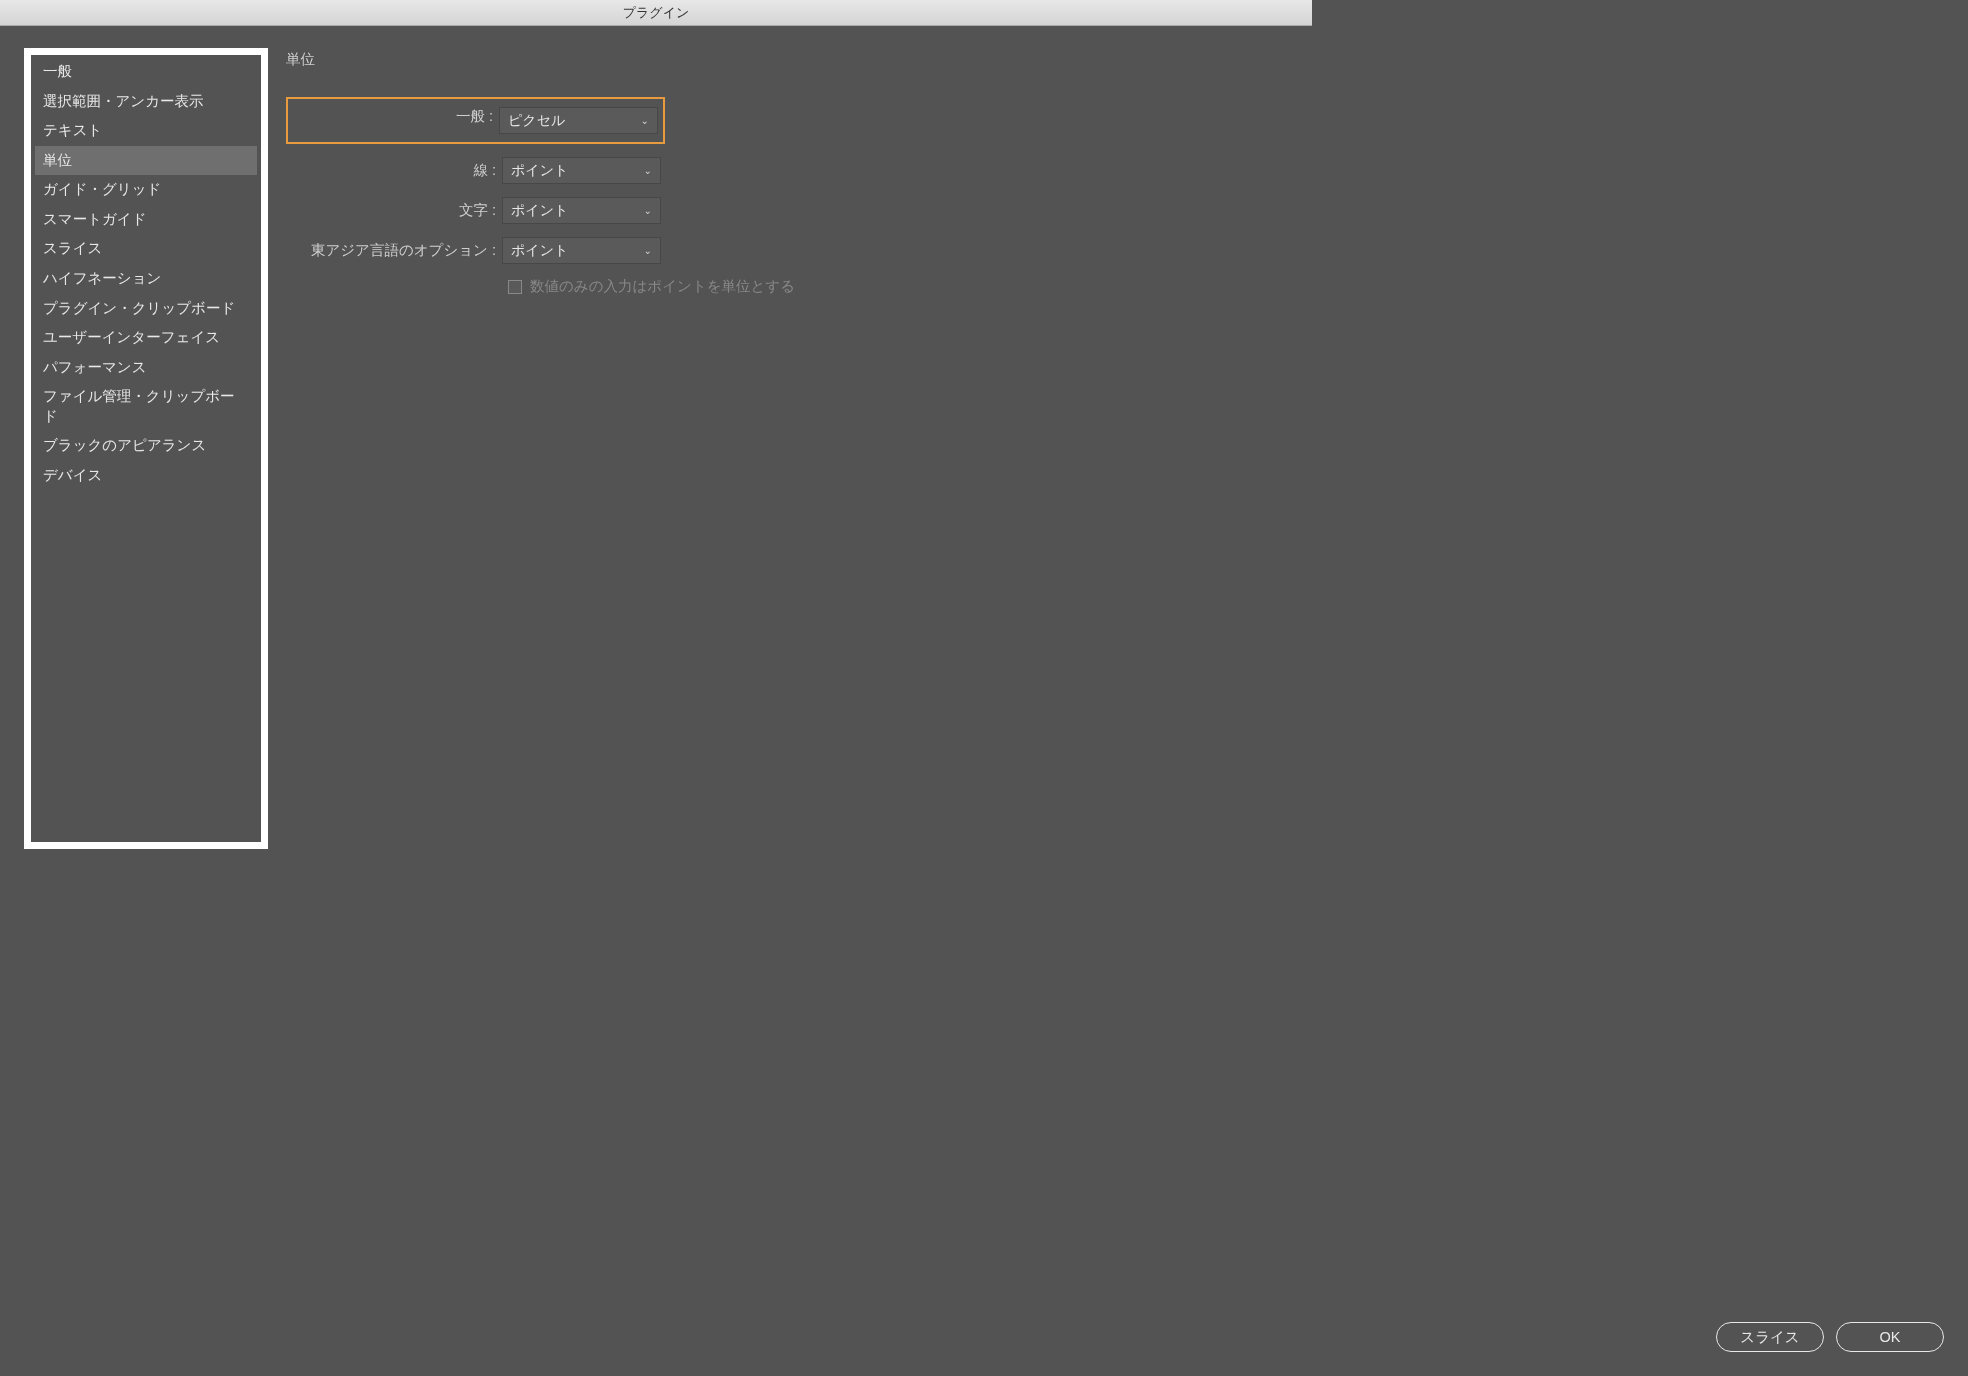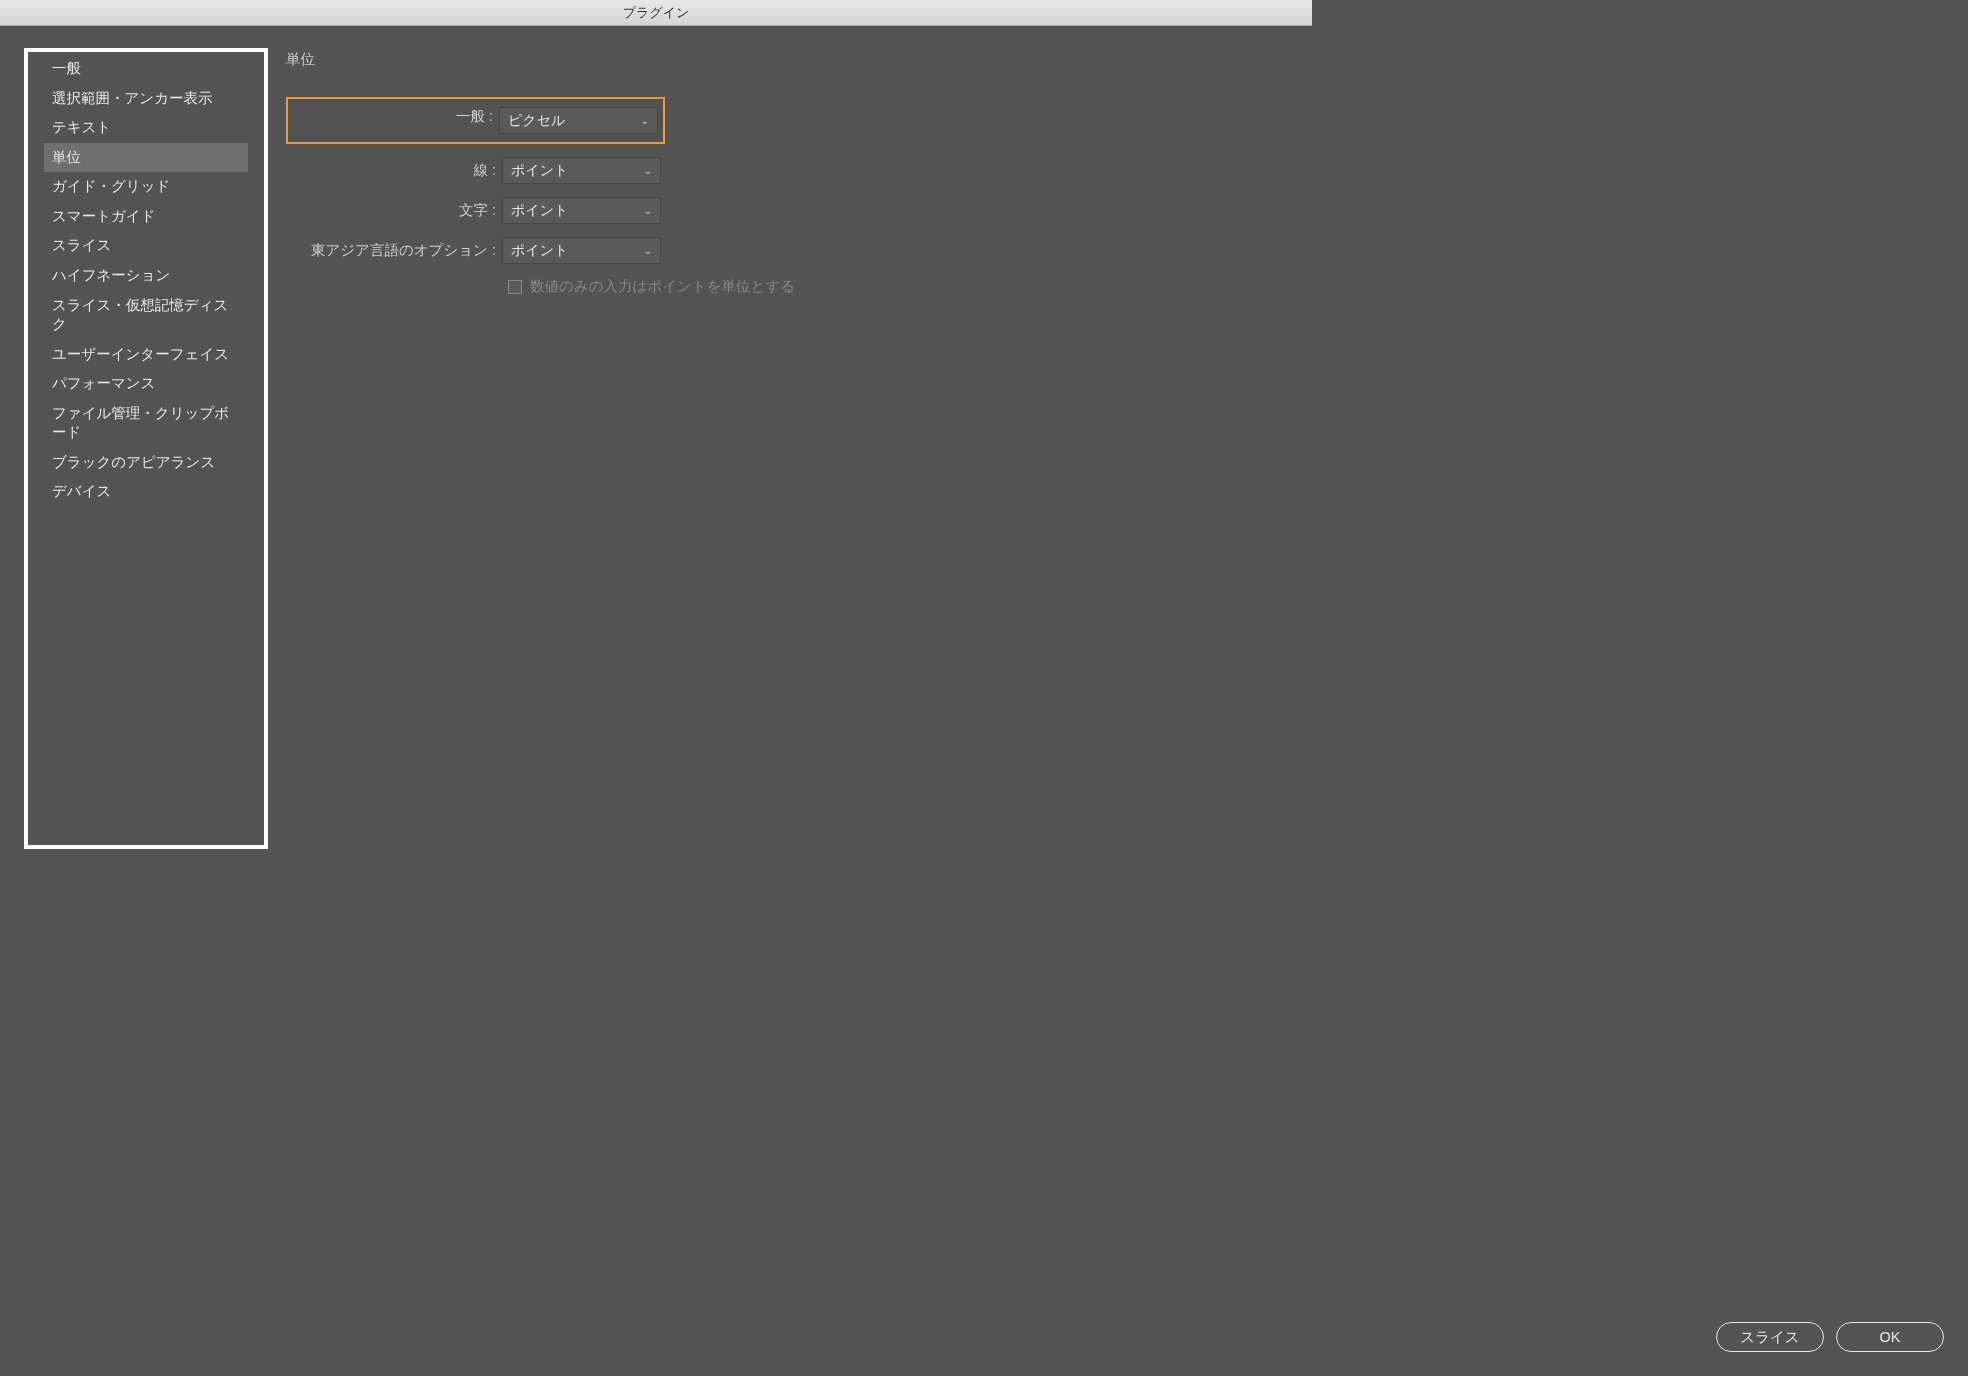--- a/index.html
+++ b/index.html
@@ -24,23 +24,23 @@
       border-bottom: 1px solid #aaa;
     }
     .content {
       display: flex;
       padding: 22px 24px 0 24px;
       gap: 18px;
       height: calc(100% - 26px - 68px);
     }
     .sidebar {
       width: 244px;
-      border: 4px solid #ffffff;
+      border: 7px solid #ffffff;
       background: #535353;
-      padding: 2px 16px;
+      padding: 2px 4px;
     }
     .sidebar-item {
       color: #e8e8e8;
       font-size: 14.5px;
       padding: 5px 8px;
       cursor: default;
       line-height: 1.35;
     }
     .sidebar-item.selected {
       background: #6f6f6f;
@@ -178,21 +178,21 @@
 <div class="content">
   <div class="sidebar">
     <div class="sidebar-item"><span>一般</span></div>
     <div class="sidebar-item"><span>選択範囲・アンカー表示</span></div>
     <div class="sidebar-item"><span>テキスト</span></div>
     <div class="sidebar-item selected"><span>単位</span></div>
     <div class="sidebar-item"><span>ガイド・グリッド</span></div>
     <div class="sidebar-item"><span>スマートガイド</span></div>
     <div class="sidebar-item"><span>スライス</span></div>
     <div class="sidebar-item"><span>ハイフネーション</span></div>
-    <div class="sidebar-item"><span>スライス・仮想記憶ディスク</span></div>
+    <div class="sidebar-item"><span>プラグイン・クリップボード</span></div>
     <div class="sidebar-item"><span>ユーザーインターフェイス</span></div>
     <div class="sidebar-item"><span>パフォーマンス</span></div>
     <div class="sidebar-item"><span>ファイル管理・クリップボード</span></div>
     <div class="sidebar-item"><span>ブラックのアピアランス</span></div>
     <div class="sidebar-item"><span>デバイス</span></div>
   </div>
 
   <div class="main">
     <div class="section-title">単位</div>
 

